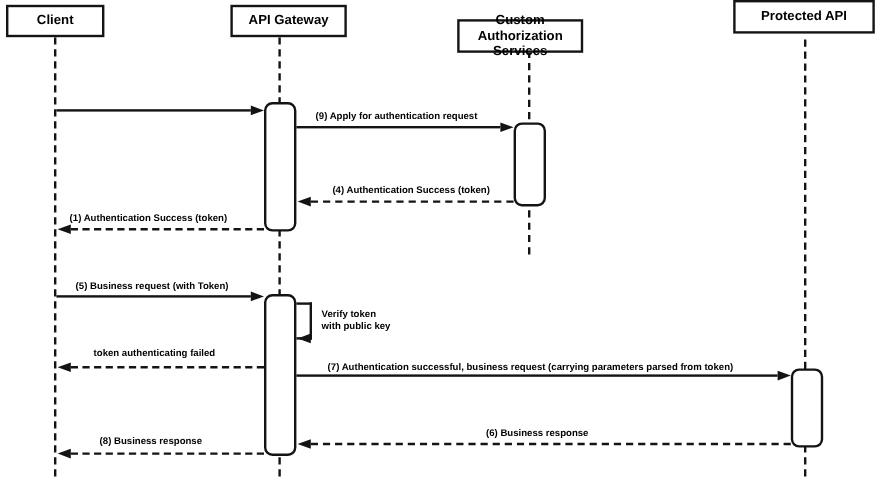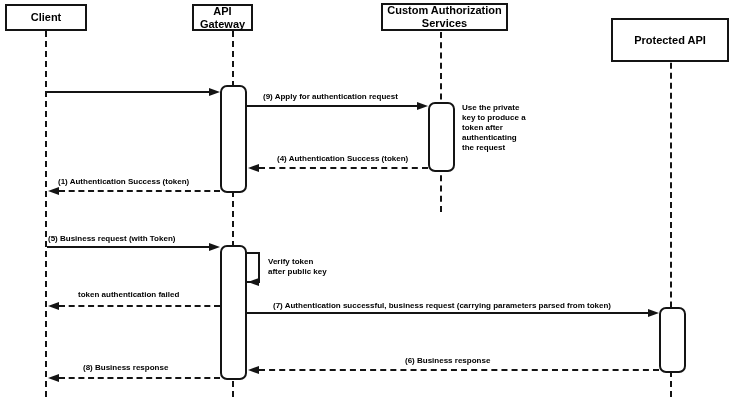--- a/index.html
+++ b/index.html
@@ -36,69 +36,64 @@
 <div class="canvas">
 
   <div class="lifeline" style="left:45px;top:31px;height:366px"></div>
   <div class="lifeline" style="left:232px;top:31px;height:366px"></div>
   <div class="lifeline" style="left:440px;top:32px;height:180px"></div>
   <div class="lifeline" style="left:670px;top:33px;height:364px"></div>
 
   <div class="pbox" style="left:5px;top:4px;width:82px;height:27px">
     <span>Client</span>
   </div>
-  <div class="pbox" style="left:192px;top:4px;width:61px;height:27px">
+  <div class="pbox" style="left:192px;top:4px;width:97px;height:27px">
     <span>API Gateway</span>
   </div>
-  <div class="pbox" style="left:381px;top:3px;width:127px;height:28px">
+  <div class="pbox" style="left:381px;top:16px;width:105px;height:28px">
     <span>Custom Authorization
 Services</span>
   </div>
-  <div class="pbox" style="left:611px;top:18px;width:118px;height:44px">
+  <div class="pbox" style="left:611px;top:0;width:118px;height:28px">
     <span>Protected API</span>
   </div>
 
   <div class="activation" style="left:220px;top:85px;width:27px;height:108px"></div>
   <div class="activation" style="left:428px;top:102px;width:27px;height:70px"></div>
   <div class="activation" style="left:220px;top:245px;width:27px;height:135px"></div>
   <div class="activation" style="left:659px;top:307px;width:27px;height:66px"></div>
 
   <div class="mline" style="left:47px;top:91px;width:162px"></div>
   <div class="ahead right" style="left:209px;top:88px"></div>
 
   <div class="mline" style="left:247px;top:105px;width:170px"></div>
   <div class="ahead right" style="left:417px;top:102px"></div>
   <div class="mlabel" style="left:263px;top:92px">(9) Apply for authentication request</div>
 
-  <div class="note" style="left:462px;top:103px;width:70px">Use the private
-key to produce a
-token after
-authenticating
-the request</div>
 
   <div class="mline dashed" style="left:259px;top:167px;width:169px"></div>
   <div class="ahead left" style="left:248px;top:164px"></div>
   <div class="mlabel" style="left:277px;top:154px">(4) Authentication Success (token)</div>
 
   <div class="mline dashed" style="left:59px;top:190px;width:161px"></div>
   <div class="ahead left" style="left:48px;top:187px"></div>
   <div class="mlabel" style="left:58px;top:177px">(1) Authentication Success (token)</div>
 
   <div class="mline" style="left:47px;top:246px;width:162px"></div>
   <div class="ahead right" style="left:209px;top:243px"></div>
-  <div class="mlabel" style="left:48px;top:234px">(5) Business request (with Token)</div>
+  <div class="mlabel" style="left:63px;top:234px">(5) Business request (with Token)</div>
 
   <div class="selfloop" style="left:247px;top:252px;width:13px;height:31px"></div>
   <div class="ahead left" style="left:248px;top:278px"></div>
   <div class="note" style="left:268px;top:257px;width:80px">Verify token
-after public key</div>
+with public key</div>
 
   <div class="mline dashed" style="left:59px;top:305px;width:161px"></div>
   <div class="ahead left" style="left:48px;top:302px"></div>
-  <div class="mlabel" style="left:78px;top:290px">token authentication failed</div>
+  <div class="mlabel" style="left:78px;top:290px">token authenticating failed</div>
 
   <div class="mline" style="left:247px;top:312px;width:401px"></div>
   <div class="ahead right" style="left:648px;top:309px"></div>
   <div class="mlabel" style="left:273px;top:301px">(7) Authentication successful, business request (carrying parameters parsed from token)</div>
 
   <div class="mline dashed" style="left:259px;top:369px;width:400px"></div>
   <div class="ahead left" style="left:248px;top:366px"></div>
   <div class="mlabel" style="left:405px;top:356px">(6) Business response</div>
 
   <div class="mline dashed" style="left:59px;top:377px;width:161px"></div>

